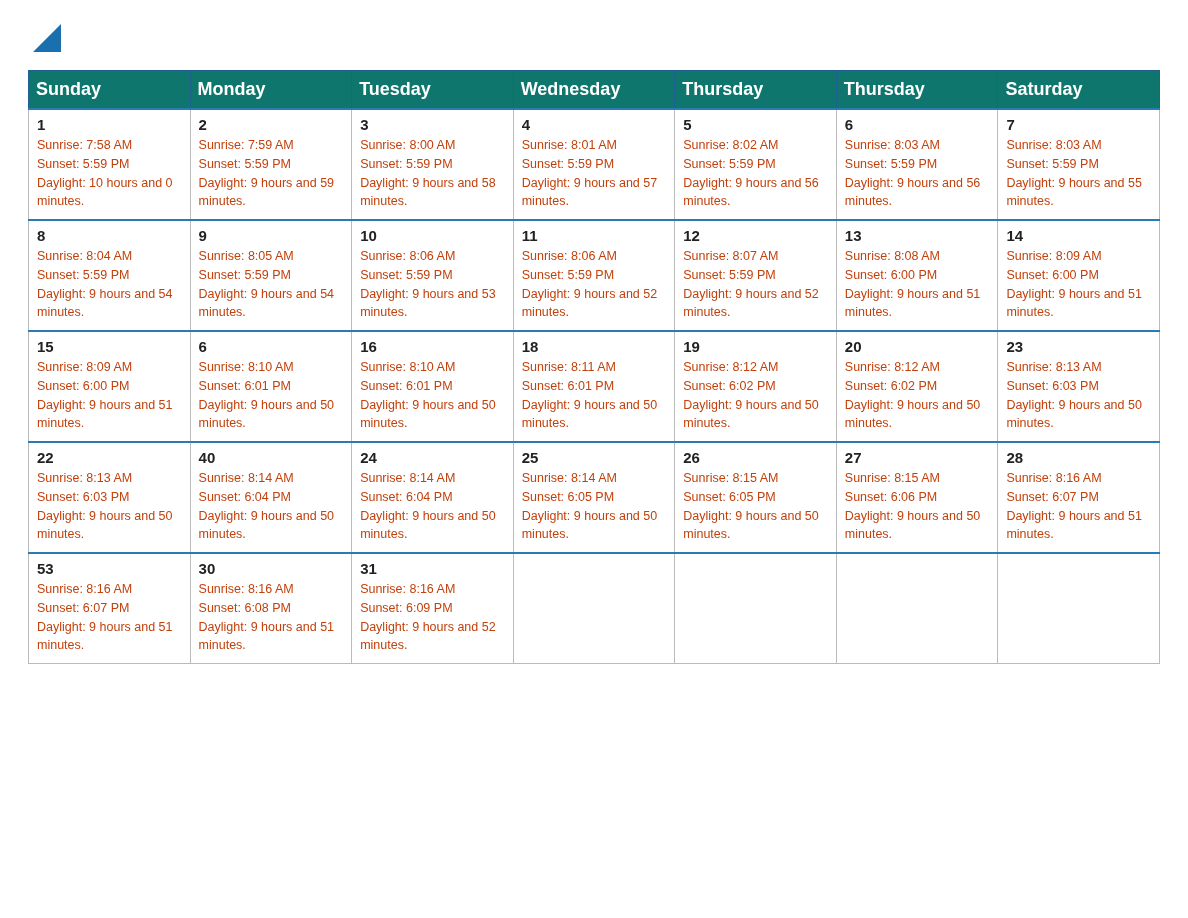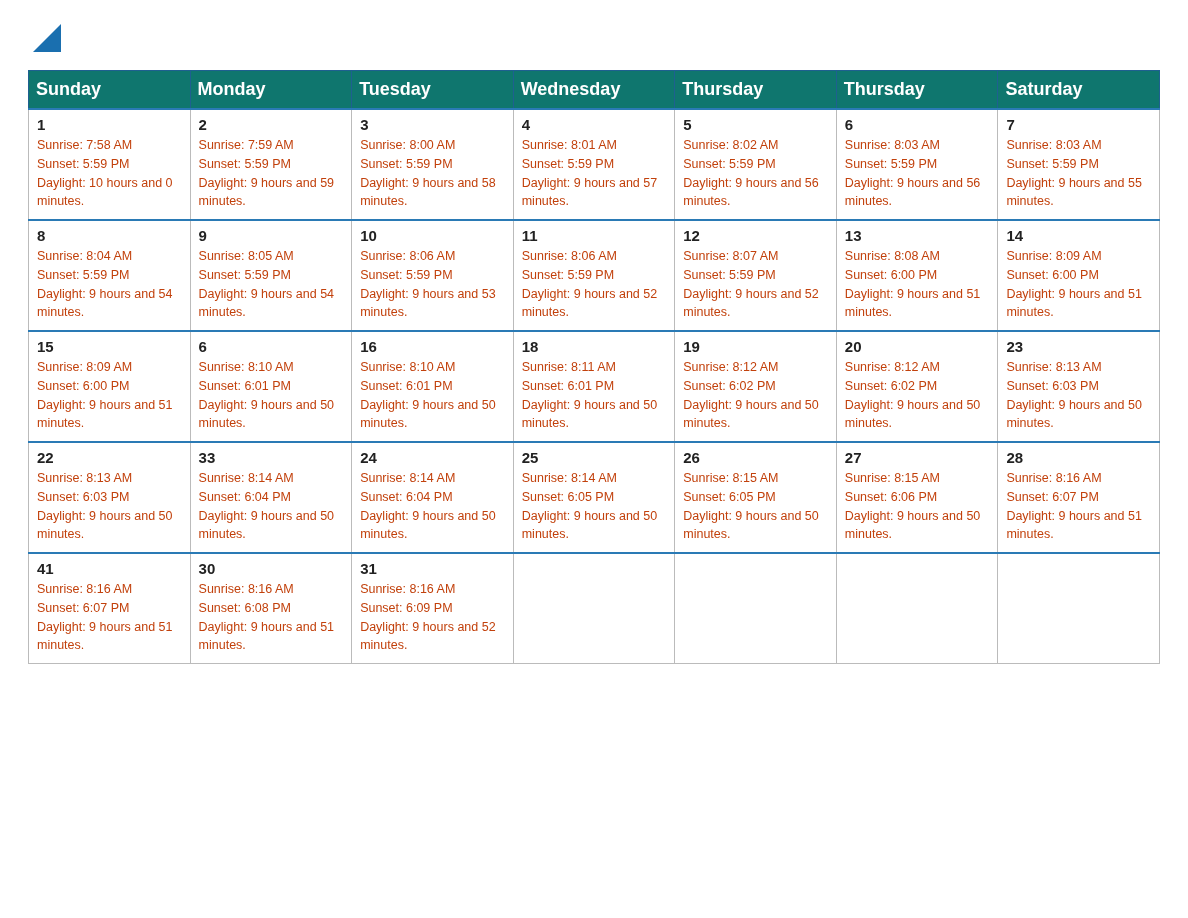--- a/index.html
+++ b/index.html
@@ -208,21 +208,21 @@
           <span class="day-number">23</span>
           <div class="day-info">Sunrise: 8:13 AM<br>Sunset: 6:03 PM<br>Daylight: 9 hours and 50 minutes.</div>
         </td>
       </tr>
       <tr>
         <td>
           <span class="day-number">22</span>
           <div class="day-info">Sunrise: 8:13 AM<br>Sunset: 6:03 PM<br>Daylight: 9 hours and 50 minutes.</div>
         </td>
         <td>
-          <span class="day-number">33</span>
+          <span class="day-number">40</span>
           <div class="day-info">Sunrise: 8:14 AM<br>Sunset: 6:04 PM<br>Daylight: 9 hours and 50 minutes.</div>
         </td>
         <td>
           <span class="day-number">24</span>
           <div class="day-info">Sunrise: 8:14 AM<br>Sunset: 6:04 PM<br>Daylight: 9 hours and 50 minutes.</div>
         </td>
         <td>
           <span class="day-number">25</span>
           <div class="day-info">Sunrise: 8:14 AM<br>Sunset: 6:05 PM<br>Daylight: 9 hours and 50 minutes.</div>
         </td>
@@ -234,21 +234,21 @@
           <span class="day-number">27</span>
           <div class="day-info">Sunrise: 8:15 AM<br>Sunset: 6:06 PM<br>Daylight: 9 hours and 50 minutes.</div>
         </td>
         <td>
           <span class="day-number">28</span>
           <div class="day-info">Sunrise: 8:16 AM<br>Sunset: 6:07 PM<br>Daylight: 9 hours and 51 minutes.</div>
         </td>
       </tr>
       <tr>
         <td>
-          <span class="day-number">41</span>
+          <span class="day-number">53</span>
           <div class="day-info">Sunrise: 8:16 AM<br>Sunset: 6:07 PM<br>Daylight: 9 hours and 51 minutes.</div>
         </td>
         <td>
           <span class="day-number">30</span>
           <div class="day-info">Sunrise: 8:16 AM<br>Sunset: 6:08 PM<br>Daylight: 9 hours and 51 minutes.</div>
         </td>
         <td>
           <span class="day-number">31</span>
           <div class="day-info">Sunrise: 8:16 AM<br>Sunset: 6:09 PM<br>Daylight: 9 hours and 52 minutes.</div>
         </td>

